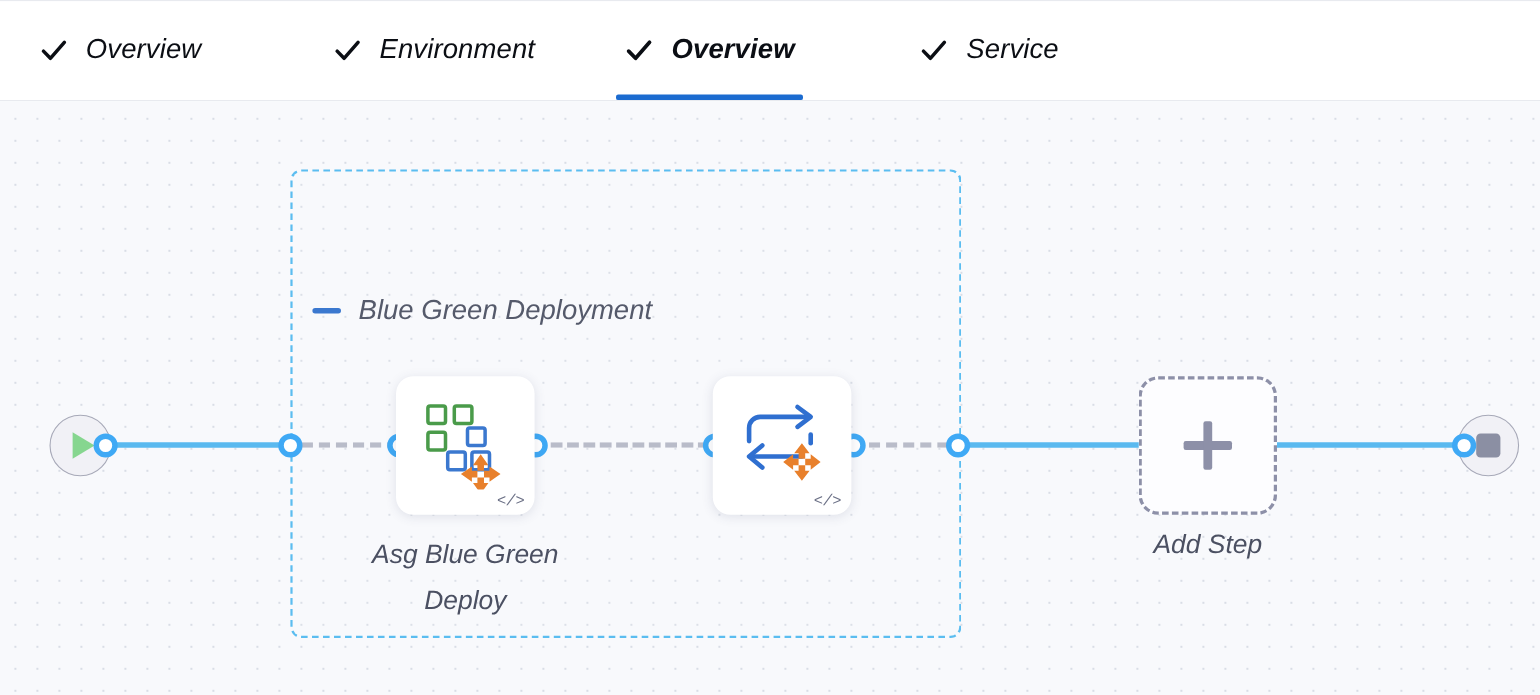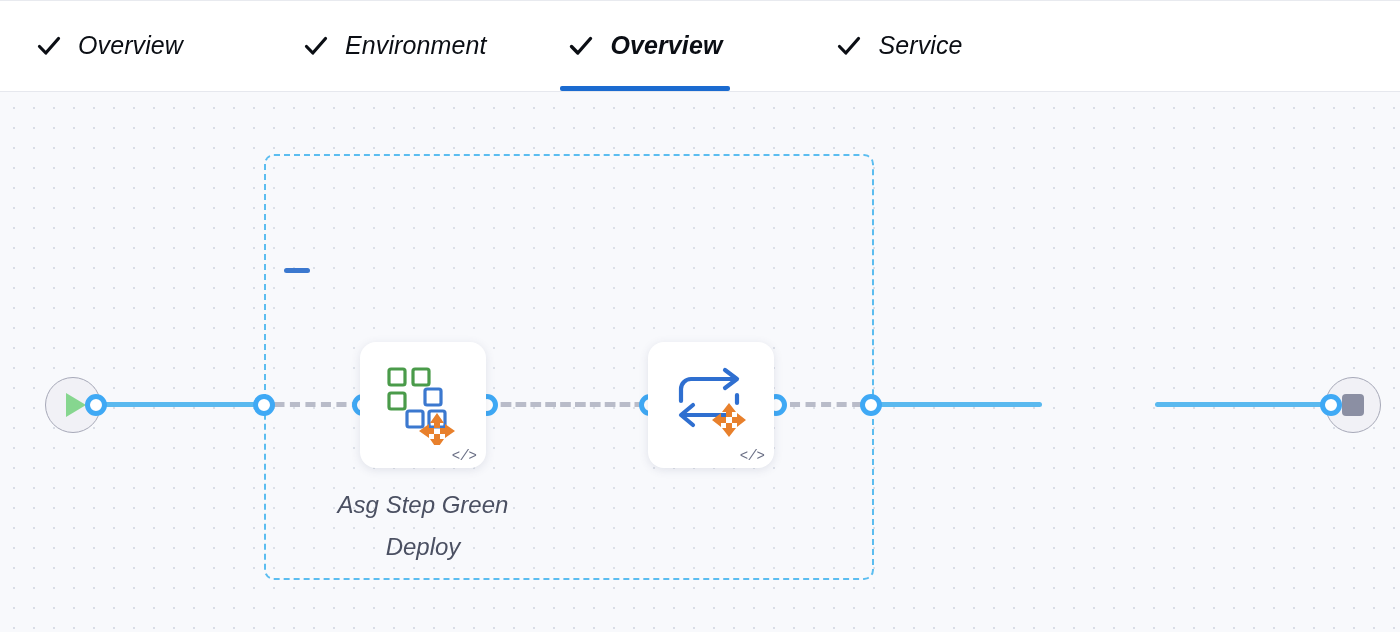--- a/index.html
+++ b/index.html
@@ -309,20 +309,21 @@
     </div>
 
   </div>
 
   <div class="canvas">
 
     <div class="group-box"></div>
 
     <div class="group-header">
       <span class="collapse-icon"></span>
+      <span class="group-title">Blue Green Deployment</span>
     </div>
 
     <div class="edge edge-solid" style="left:88px;  width:182px;"></div>
     <div class="edge edge-dashed" style="left:272px; width:92px;"></div>
     <div class="edge edge-dashed" style="left:484px; width:170px;"></div>
     <div class="edge edge-dashed" style="left:772px; width:100px;"></div>
     <div class="edge edge-solid" style="left:870px; width:172px;"></div>
     <div class="edge edge-solid" style="left:1155px;width:180px;"></div>
 
     <div class="terminal" style="left:45px;">
@@ -355,21 +356,21 @@
             <g fill="#e8802c" transform="translate(56,70)">
               <path d="M0,-18 L7,-8 L3,-8 L3,-3 L-3,-3 L-3,-8 L-7,-8 Z"></path>
               <path d="M0,18 L7,8 L3,8 L3,3 L-3,3 L-3,8 L-7,8 Z"></path>
               <path d="M-18,0 L-8,-7 L-8,-3 L-3,-3 L-3,3 L-8,3 L-8,7 Z"></path>
               <path d="M18,0 L8,-7 L8,-3 L3,-3 L3,3 L8,3 L8,7 Z"></path>
             </g>
           </svg>
         </span>
         <span class="code-badge">&lt;/&gt;</span>
       </div>
-      <div class="step-label">Asg Step Green Deploy</div>
+      <div class="step-label">Asg Blue Green Deploy</div>
     </div>
 
     <div class="step" style="left:648px;">
       <div class="step-card">
         <span>
           <svg width="88" height="88" viewBox="0 0 88 88">
             <path d="M14,42 L14,30 A10,10 0 0 1 24,20 L66,20" fill="none" stroke="#2f6fd0" stroke-width="4.2" stroke-linecap="round"></path>
             <path d="M58,11 L70,20 L58,29" fill="none" stroke="#2f6fd0" stroke-width="4.2" stroke-linecap="round" stroke-linejoin="round"></path>
             <path d="M70,36 L70,44" fill="none" stroke="#2f6fd0" stroke-width="4.2" stroke-linecap="round"></path>
             <path d="M62,56 L16,56" fill="none" stroke="#2f6fd0" stroke-width="4.2" stroke-linecap="round"></path>
@@ -379,15 +380,21 @@
               <path d="M0,17 L7,8 L3,8 L3,3 L-3,3 L-3,8 L-7,8 Z"></path>
               <path d="M-17,0 L-8,-7 L-8,-3 L-3,-3 L-3,3 L-8,3 L-8,7 Z"></path>
               <path d="M17,0 L8,-7 L8,-3 L3,-3 L3,3 L8,3 L8,7 Z"></path>
             </g>
           </svg>
         </span>
         <span class="code-badge">&lt;/&gt;</span>
       </div>
     </div>
 
+    <div class="addstep">
+      <div class="addstep-card">
+        <span class="plus"></span>
+      </div>
+      <div class="addstep-label">Add Step</div>
+    </div>
 
   </div>
 </div>
 
 </body></html>

